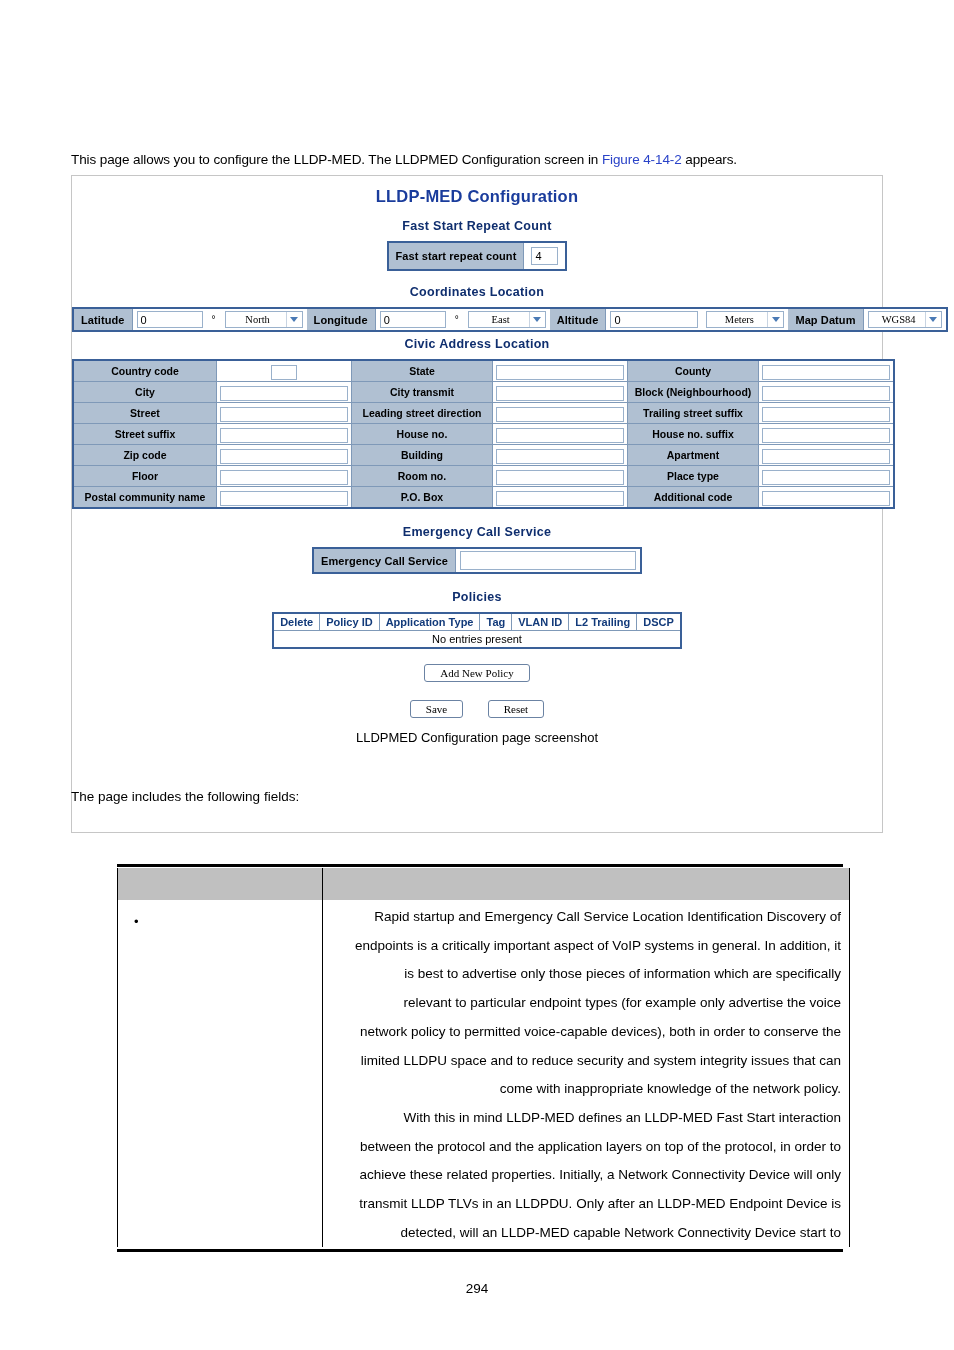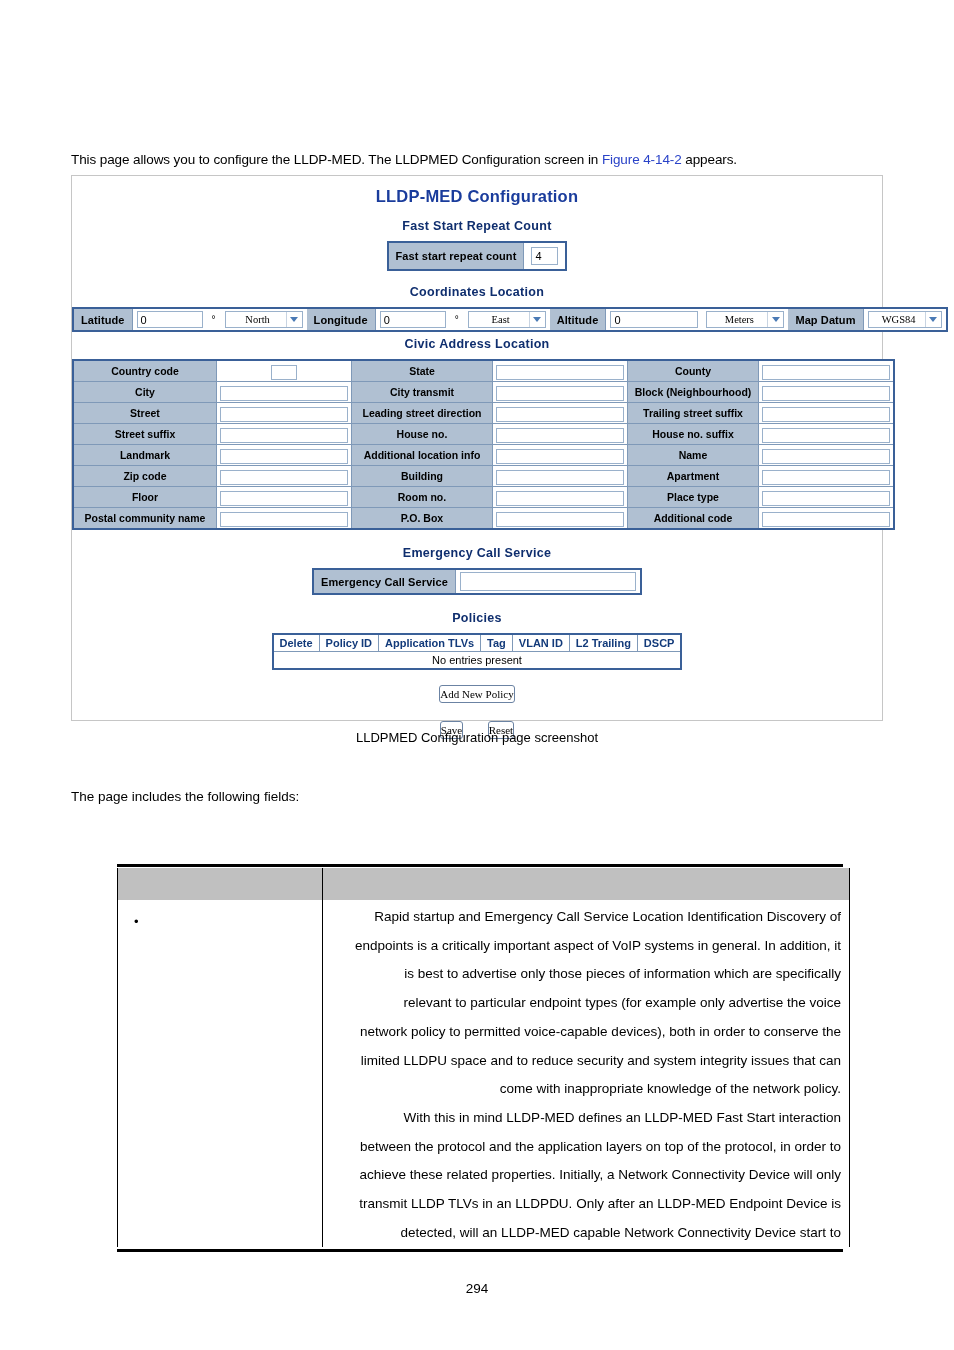--- a/index.html
+++ b/index.html
@@ -34,21 +34,21 @@
   .intro .figref {
     color: #2a43c8;
   }
 
   
   .figure {
     position: absolute;
     left: 71px;
     top: 175px;
     width: 812px;
-    height: 546px;
+    height: 658px;
     border: 1px solid #c6c6c6;
     box-sizing: border-box;
     background: #ffffff;
   }
 
   .fig-title {
     text-align: center;
     margin-top: 11px;
     font-size: 16.5px;
     font-weight: bold;
@@ -249,21 +249,21 @@
   
   .btnbar { text-align: center; }
   #add-policy-bar { margin-top: 14px; }
   #save-reset-bar { margin-top: 17px; }
   .btn {
     font-family: "Liberation Serif", serif;
     font-size: 11px;
     background: #ffffff;
     border: 1px solid #6b83a3;
     border-radius: 3px;
-    padding: 2px 0;
+    padding: 2px 15px;
     color: #000;
     cursor: pointer;
     line-height: 1.1;
   }
   .btn + .btn { margin-left: 20px; }
 
   
   .caption {
     position: absolute;
     left: 0;
@@ -454,28 +454,20 @@
           </tr>
           <tr>
             <td class="lbl" style="width: 142px;">Street suffix</td>
             <td class="fld" style="width: 128px;"><input type="text" style=""></td>
             <td class="lbl" style="width: 140px;">House no.</td>
             <td class="fld" style="width: 128px;"><input type="text" style=""></td>
             <td class="lbl" style="width: 130px;">House no. suffix</td>
             <td class="fld" style="width: 128px;"><input type="text" style=""></td>
           </tr>
           <tr>
-            <td class="lbl" style="width: 142px;">Landmark</td>
-            <td class="fld" style="width: 128px;"><input type="text" style=""></td>
-            <td class="lbl" style="width: 140px;">Additional location info</td>
-            <td class="fld" style="width: 128px;"><input type="text" style=""></td>
-            <td class="lbl" style="width: 130px;">Name</td>
-            <td class="fld" style="width: 128px;"><input type="text" style=""></td>
-          </tr>
-          <tr>
             <td class="lbl" style="width: 142px;">Zip code</td>
             <td class="fld" style="width: 128px;"><input type="text" style=""></td>
             <td class="lbl" style="width: 140px;">Building</td>
             <td class="fld" style="width: 128px;"><input type="text" style=""></td>
             <td class="lbl" style="width: 130px;">Apartment</td>
             <td class="fld" style="width: 128px;"><input type="text" style=""></td>
           </tr>
           <tr>
             <td class="lbl" style="width: 142px;">Floor</td>
             <td class="fld" style="width: 128px;"><input type="text" style=""></td>
@@ -504,21 +496,21 @@
         </span>
       </span>
     </div>
 
     <div class="section-head" id="policies-head">Policies</div>
     <table id="policies-table">
       <thead>
           <tr id="policies-header-row">
             <th>Delete</th>
             <th>Policy ID</th>
-            <th>Application TLVs</th>
+            <th>Application Type</th>
             <th>Tag</th>
             <th>VLAN ID</th>
             <th>L2 Trailing</th>
             <th>DSCP</th>
           </tr>
         </thead>
       <tbody>
           <tr>
         <td class="empty" id="policies-empty-cell" colspan="7">No entries present</td>
       </tr>

